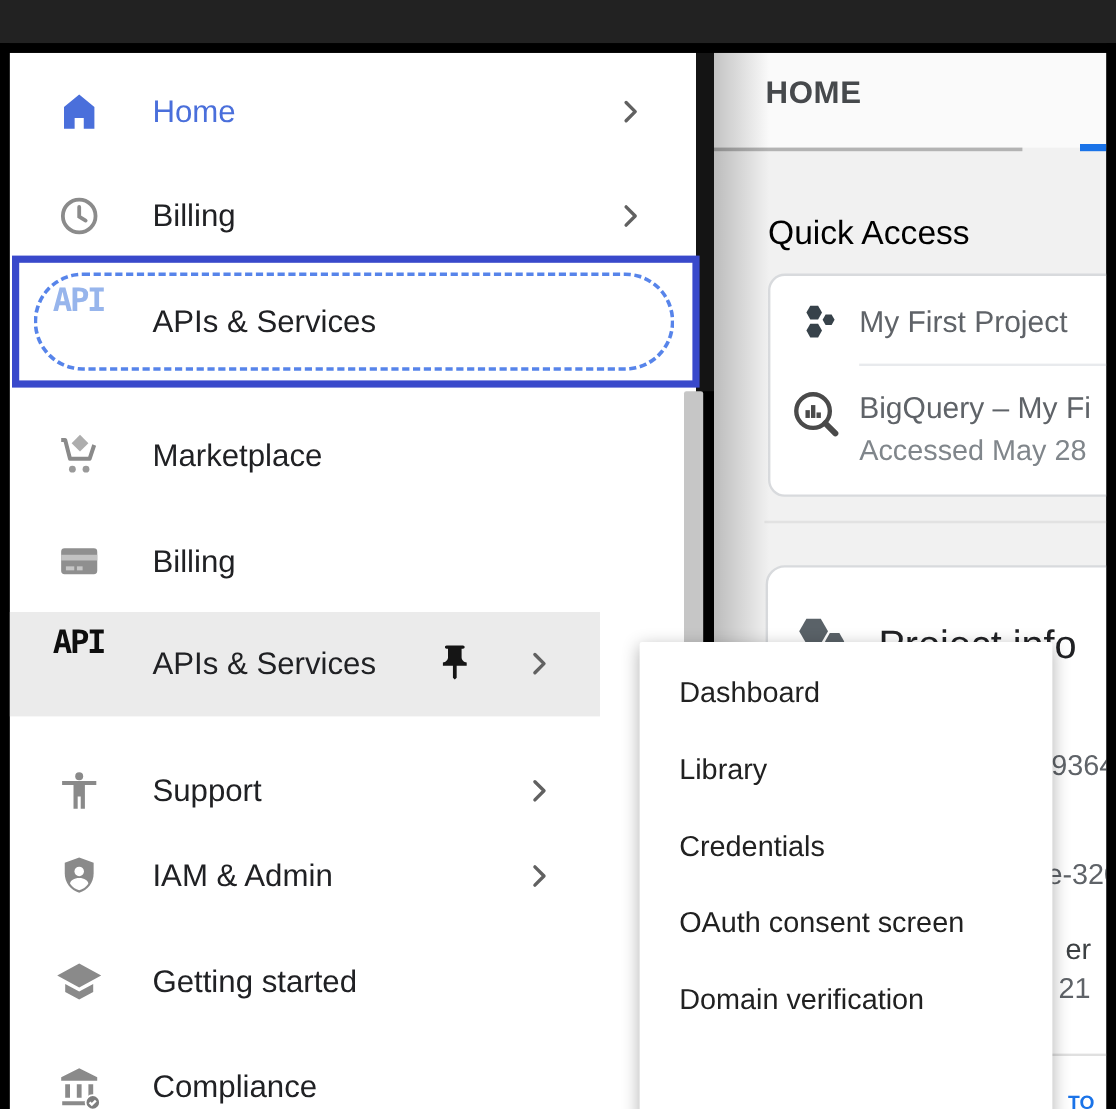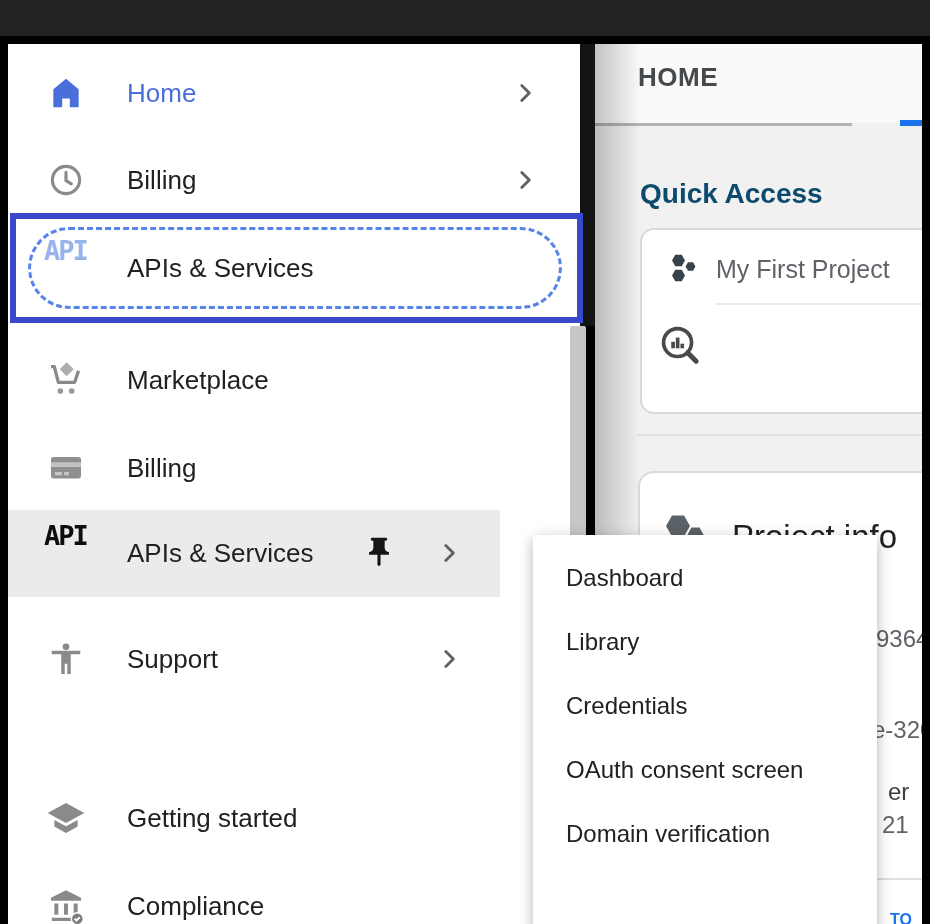--- a/index.html
+++ b/index.html
@@ -10,21 +10,21 @@
   
   .content{left:595px;top:8px;width:327px;height:908px;background:#f1f1f1;overflow:hidden;z-index:1;}
   .content::before{content:"";position:absolute;left:0;top:0;bottom:0;width:46px;
       background:linear-gradient(to right,rgba(0,0,0,0.22),rgba(0,0,0,0));pointer-events:none;z-index:5;}
   .content-header{position:absolute;left:0;top:0;width:100%;height:79px;background:#fafafa;}
   .header-divider{position:absolute;left:0;top:79px;width:257px;height:3px;background:#b3b3b3;}
   .tab-underline{position:absolute;left:305px;top:76px;width:22px;height:6px;background:#1a73e8;}
   .tab-home{position:absolute;left:43px;top:18px;font-size:26px;font-weight:600;color:#46494c;letter-spacing:0.5px;}
   .chip{position:absolute;left:138px;top:13px;height:37px;background:#475b66;border-radius:6px;
         color:#fff;font-size:20px;font-weight:600;letter-spacing:1px;display:flex;align-items:center;padding:0 14px;}
-  .section-title{position:absolute;left:45px;top:134px;font-size:28px;font-weight:700;color:#0c4a6e;}
+  .section-title{position:absolute;left:45px;top:134px;font-size:28px;font-weight:400;color:#000000;}
 
   .card{position:absolute;background:#fff;border:2px solid #d8dadd;box-sizing:border-box;}
   .card1{left:45px;top:184px;width:300px;height:186px;border-radius:14px;overflow:hidden;}
   .card2{left:43px;top:427px;width:300px;height:489px;border-radius:16px;}
 
   .qa-label{position:absolute;left:74px;top:25px;font-size:25px;color:#5f6368;white-space:nowrap;}
   .qa-divider{position:absolute;left:74px;top:73px;right:0;height:2px;background:#e8eaed;}
   .bq-title{position:absolute;left:74px;top:96px;font-size:25px;color:#5f6368;white-space:nowrap;}
   .bq-sub{position:absolute;left:74px;top:132px;font-size:24px;color:#80868b;white-space:nowrap;}
 
@@ -94,20 +94,22 @@
       <div class="qa-divider"></div>
       <span class="abs" style="left:16px;top:93px;">
         <svg width="46" height="46" viewBox="0 0 24 24">
           <circle cx="10.2" cy="10.2" r="7.3" fill="none" stroke="#4a4a4a" stroke-width="1.9"></circle>
           <rect x="6.9" y="9.8" width="1.9" height="3.4" fill="#4a4a4a"></rect>
           <rect x="9.3" y="7.6" width="1.9" height="5.6" fill="#4a4a4a"></rect>
           <rect x="11.7" y="10.8" width="1.9" height="2.4" fill="#4a4a4a"></rect>
           <path d="M15.5 15.5l4.4 4.4" stroke="#4a4a4a" stroke-width="2.6" stroke-linecap="round"></path>
         </svg>
       </span>
+      <div class="bq-title">BigQuery – My Fi</div>
+      <div class="bq-sub">Accessed May 28</div>
     </div>
 
     <div class="mid-divider"></div>
 
     <div class="card card2">
       <span class="abs" style="left:24px;top:37px;">
         <svg width="44" height="38" viewBox="0 0 44 38">
           <polygon fill="#5a6268" points="2,16 8,5.56 20,5.56 26,16 20,26.44 8,26.44"></polygon>
           <polygon fill="#5a6268" points="23.5,24.5 27.5,17.54 35.5,17.54 39.5,24.5 35.5,31.46 27.5,31.46"></polygon>
         </svg>
@@ -209,20 +211,35 @@
         </svg>
       </span>
       <span class="label">Support</span>
       <span class="chev near">
         <svg width="26" height="26" viewBox="0 0 24 24">
             <path d="M9 5l7 7-7 7" fill="none" stroke="#616161" stroke-width="2.6" stroke-linecap="round" stroke-linejoin="round"></path>
           </svg>
       </span>
     </div>
 
+    <div class="row" style="top:642px;">
+      <span class="icon">
+        <svg width="38" height="38" viewBox="0 0 24 24">
+          <path d="M12 2.2L4.4 5v5.6c0 4.9 3.2 9.1 7.6 10.2 4.4-1.1 7.6-5.3 7.6-10.2V5z" fill="#8a8a8a"></path>
+          <circle cx="12" cy="9.6" r="2.5" fill="#fff"></circle>
+          <path d="M12 13.1c-2.6 0-4.8 1.4-4.8 3 1.2 1.8 2.9 3 4.8 3.4 1.9-.4 3.6-1.6 4.8-3.4 0-1.6-2.2-3-4.8-3z" fill="#fff"></path>
+        </svg>
+      </span>
+      <span class="label">IAM &amp; Admin</span>
+      <span class="chev near">
+        <svg width="26" height="26" viewBox="0 0 24 24">
+            <path d="M9 5l7 7-7 7" fill="none" stroke="#616161" stroke-width="2.6" stroke-linecap="round" stroke-linejoin="round"></path>
+          </svg>
+      </span>
+    </div>
 
     <div class="row" style="top:730px;">
       <span class="icon">
         <svg width="40" height="40" viewBox="0 0 24 24">
           <path d="M5 13.18v3.99L12 21l7-3.83v-3.99L12 17l-7-3.82zM12 3L1 9l11 6 11-6-11-6z" fill="#8a8a8a"></path>
         </svg>
       </span>
       <span class="label">Getting started</span>
     </div>
 

